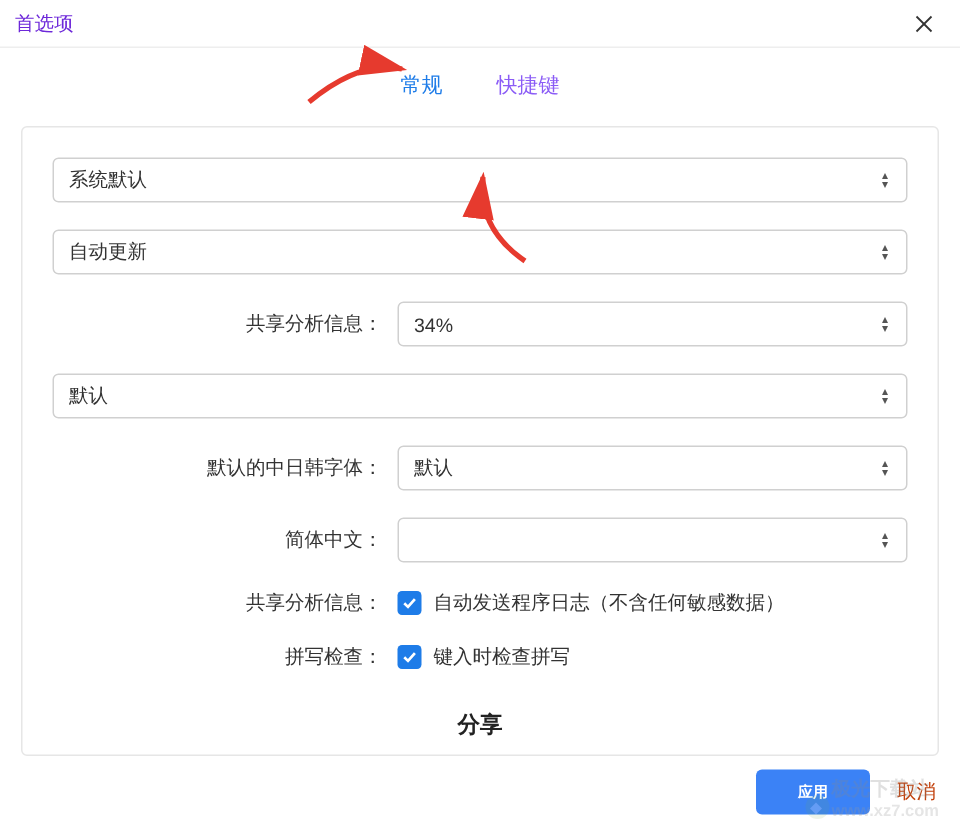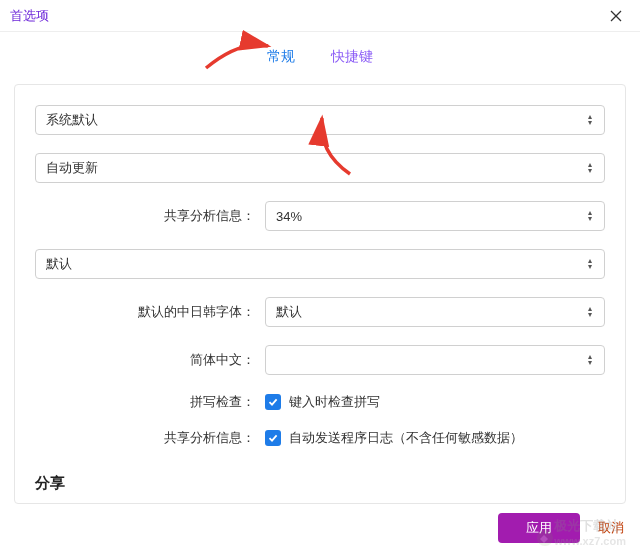--- a/index.html
+++ b/index.html
@@ -97,39 +97,41 @@
 }
 .checkbox svg { stroke: #fff; }
 .checkbox-label { font-size: 13px; color: #333; }
 
 .section-heading {
   font-size: 15px;
   font-weight: 600;
   color: #222;
   margin-top: 27px;
   margin-bottom: 18px;
+  text-align: center;
 }
 
 .footer {
   position: absolute;
   bottom: 14px;
   right: 16px;
   display: flex;
   gap: 18px;
   align-items: center;
 }
 .btn-primary {
-  background: #a21caf;
+  background: #3b82f6;
   color: #fff;
   border: none;
   border-radius: 4px;
   height: 30px;
   padding: 0 28px;
-  font-size: 13px;
+  font-size: 10px;
   cursor: pointer;
+  font-weight: bold;
 }
 .btn-text {
   background: none;
   border: none;
   color: #c2410c;
   font-size: 13px;
   cursor: pointer;
 }
 
 
@@ -244,40 +246,40 @@
       <div class="select">
         <span class="spinner">
             <span>▴</span>
             <span>▾</span>
           </span>
       </div>
     </div>
   </div>
 
   <div class="row">
+    <div class="label">共享分析信息：</div>
+    <div class="control checkbox-row">
+      <div class="checkbox">
+        <svg width="10" height="10" viewBox="0 0 10 10" fill="none" stroke-width="1.8">
+            <polyline points="1.5,5.2 4,7.6 8.6,2.4"></polyline>
+          </svg>
+      </div>
+      <span class="checkbox-label">自动发送程序日志（不含任何敏感数据）</span>
+    </div>
+  </div>
+
+  <div class="row">
     <div class="label">拼写检查：</div>
     <div class="control checkbox-row">
       <div class="checkbox">
         <svg width="10" height="10" viewBox="0 0 10 10" fill="none" stroke-width="1.8">
             <polyline points="1.5,5.2 4,7.6 8.6,2.4"></polyline>
           </svg>
       </div>
       <span class="checkbox-label">键入时检查拼写</span>
-    </div>
-  </div>
-
-  <div class="row">
-    <div class="label">共享分析信息：</div>
-    <div class="control checkbox-row">
-      <div class="checkbox">
-        <svg width="10" height="10" viewBox="0 0 10 10" fill="none" stroke-width="1.8">
-            <polyline points="1.5,5.2 4,7.6 8.6,2.4"></polyline>
-          </svg>
-      </div>
-      <span class="checkbox-label">自动发送程序日志（不含任何敏感数据）</span>
     </div>
   </div>
 
   <div class="section-heading">分享</div>
 
 </div>
 
 <div class="footer">
   <button class="btn-primary">应用</button>
   <button class="btn-text">取消</button>

